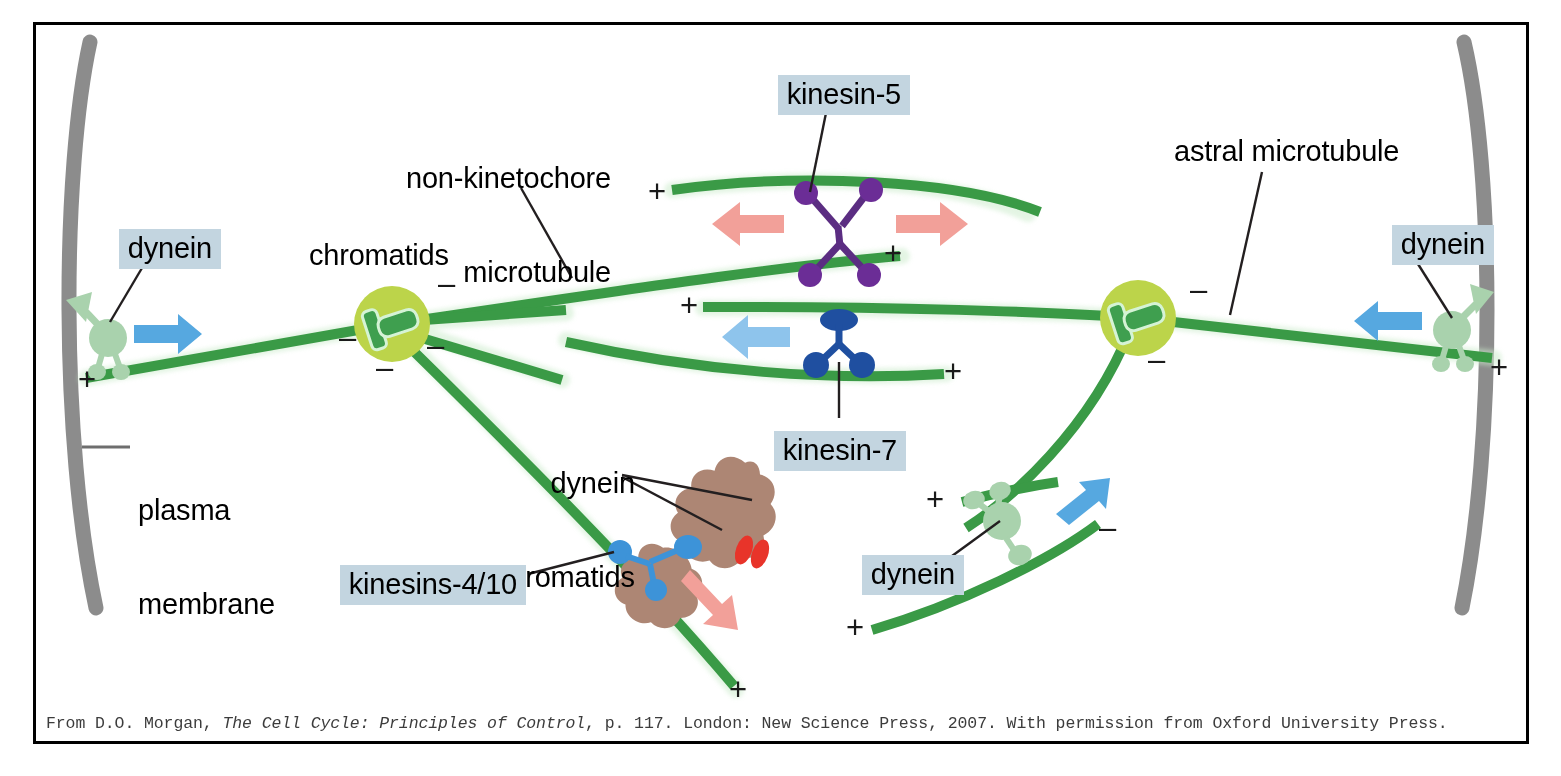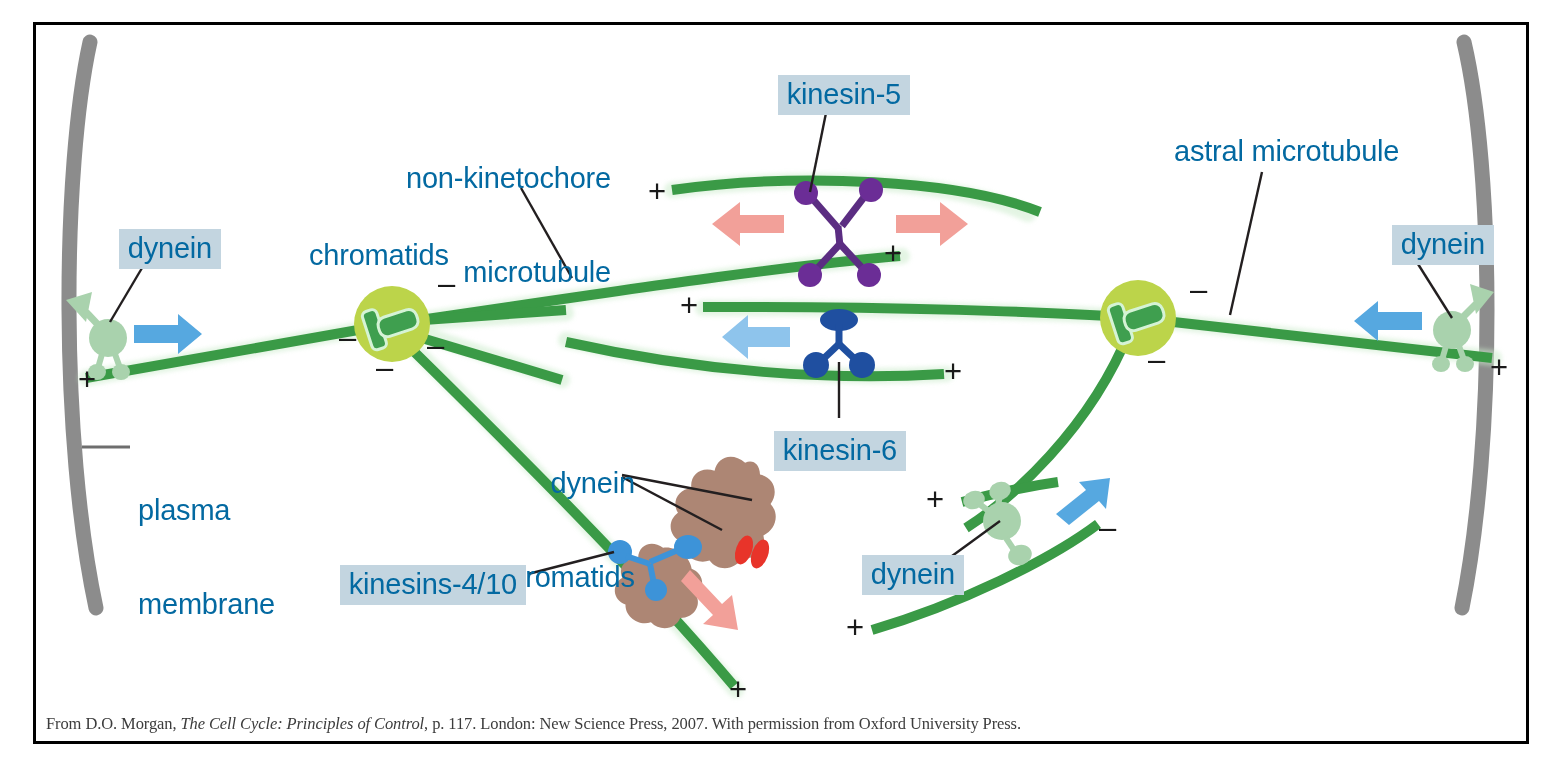--- a/index.html
+++ b/index.html
@@ -28,21 +28,21 @@
     background: #ffffff;
     box-sizing: border-box;
   }
   #diagram-svg {
     position: absolute;
     left: 0;
     top: 0;
   }
   .lbl {
     position: absolute;
-    color: #0369a1;
+    color: #000000;
     font-family: "Liberation Sans", sans-serif;
     white-space: pre;
     line-height: 1.08;
   }
   .lbl-plain {
     font-size: 29px;
     letter-spacing: -0.2px;
   }
   .lbl-hl {
     font-size: 29px;
@@ -50,21 +50,21 @@
     padding: 3px 9px 5px 9px;
     letter-spacing: -0.2px;
   }
   .lbl-center { text-align: right; }
   #caption {
     position: absolute;
     left: 46px;
     top: 714px;
     font-size: 16.5px;
     color: #3c3c3c;
-    font-family: Liberation Serif, serif;
+    font-family: Liberation Mono, monospace;
     white-space: nowrap;
     letter-spacing: -0.1px;
   }
   #caption i { font-style: italic; }
   .sign {
     position: absolute;
     font-size: 31px;
     color: #1a1a1a;
     font-family: "Liberation Sans", sans-serif;
     line-height: 1;
@@ -294,21 +294,21 @@
     <div>plasma</div>
     <div>membrane</div>
   </div>
 
   <div class="lbl lbl-plain lbl-center" style="left:495px; top:405px;">
     <div>dynein</div>
     <div>chromatids</div>
   </div>
 
   <div class="lbl" style="left:756px; top:418px;">
-    <span class="lbl-hl">kinesin-6</span>
+    <span class="lbl-hl">kinesin-7</span>
   </div>
 
   <div class="lbl" style="left:322px; top:552px;">
     <span class="lbl-hl">kinesins-4/10</span>
   </div>
 
   <div class="lbl" style="left:844px; top:542px;">
     <span class="lbl-hl">dynein</span>
   </div>
 

